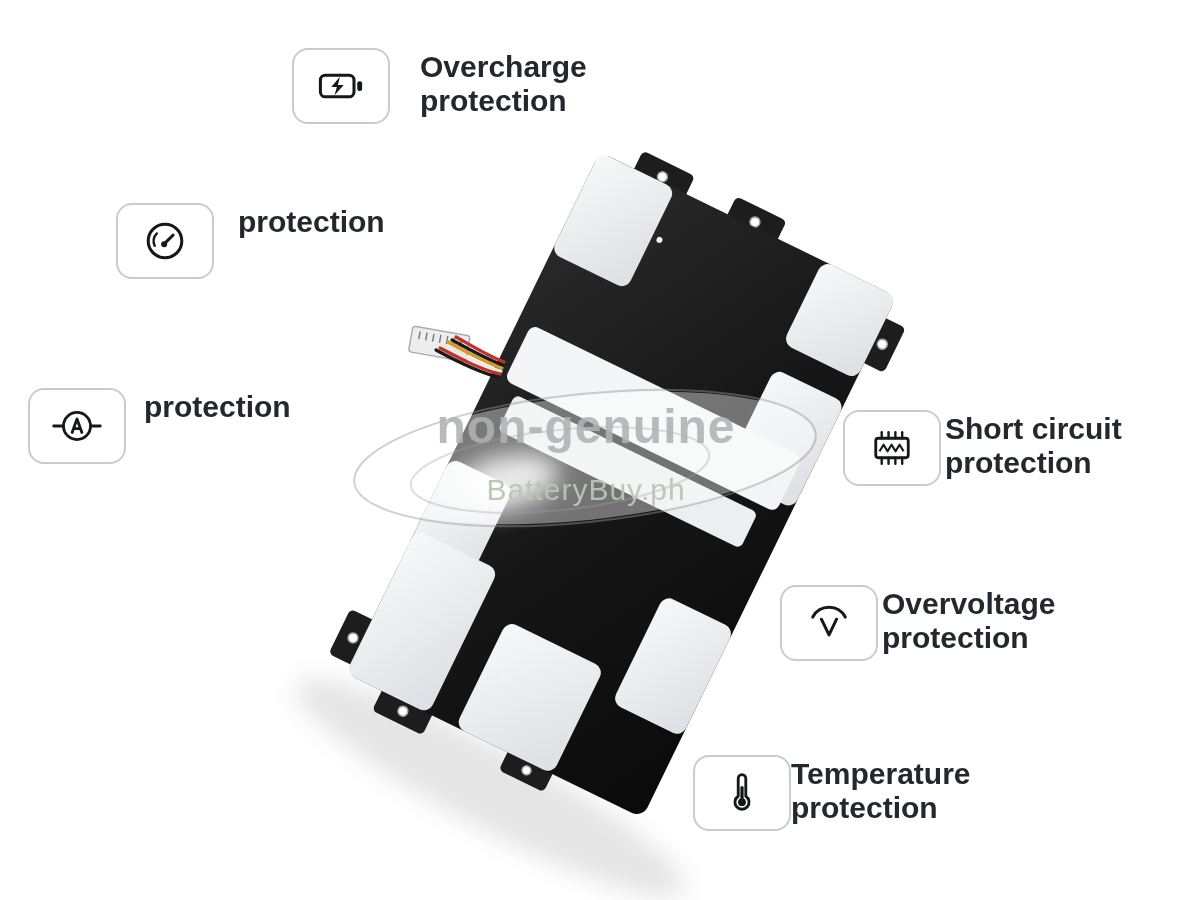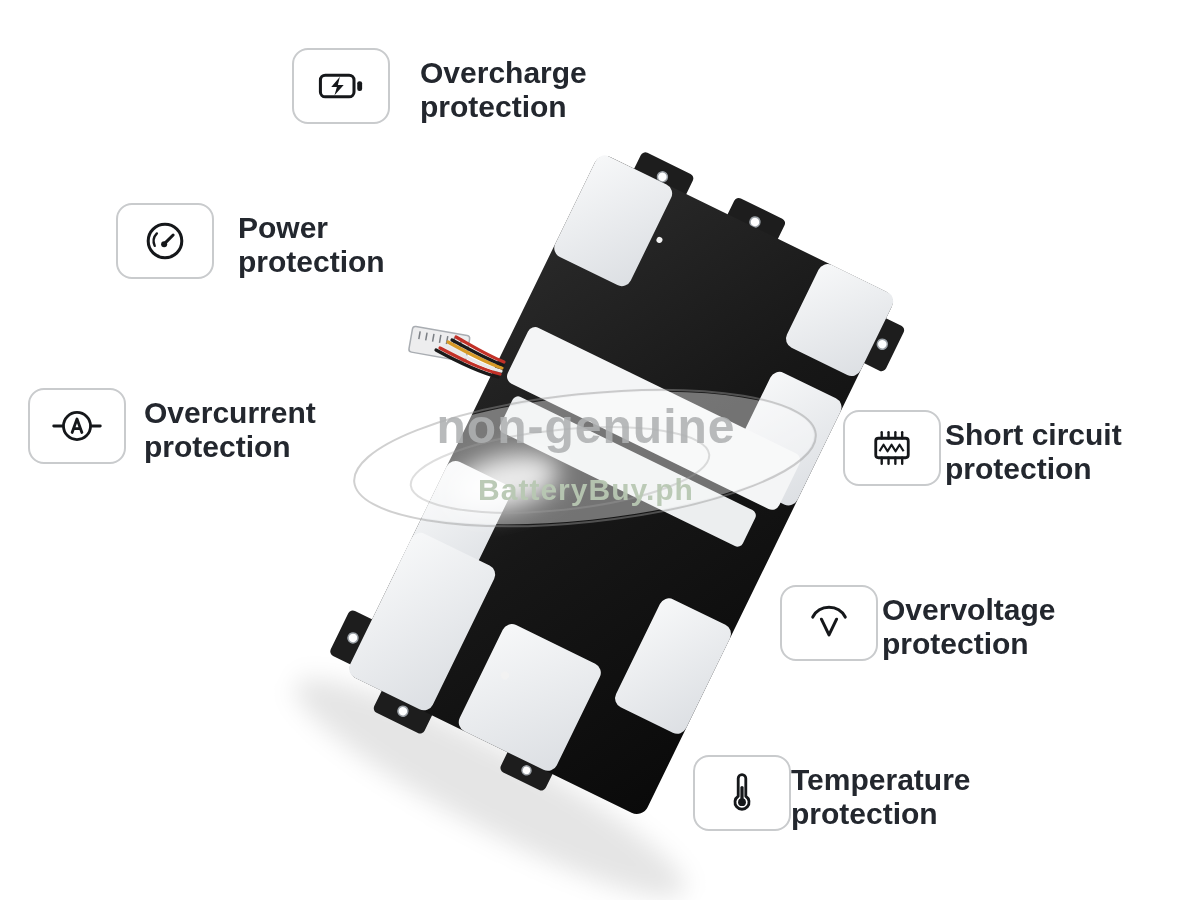--- a/index.html
+++ b/index.html
@@ -4,23 +4,23 @@
 <style>
   *{box-sizing:border-box}
   html,body{margin:0;padding:0;background:#ffffff}
   .stage{position:relative;width:1200px;height:900px;background:#fff;overflow:hidden;
          font-family:"Liberation Sans","DejaVu Sans",sans-serif}
   .bsvg{position:absolute;left:0;top:0}
   .wm1{position:absolute;left:586px;top:399px;transform:translateX(-50%);
        font-size:48px;font-weight:700;letter-spacing:1px;white-space:nowrap;
        color:rgba(174,176,178,0.88)}
   .wm2{position:absolute;left:586px;top:473px;transform:translateX(-50%);
-       font-size:30px;font-weight:700;letter-spacing:1px;white-space:nowrap;
+       font-size:30px;font-weight:400;letter-spacing:1px;white-space:nowrap;
        color:rgba(183,199,178,0.95)}
-  .feature{position:absolute;display:flex;align-items:flex-end}
+  .feature{position:absolute;display:flex;align-items:flex-start}
   .badge{width:98px;height:76px;background:#fff;border:2px solid #c9cbcd;border-radius:16px;
          display:flex;align-items:center;justify-content:center;flex:none}
   .badge svg{width:52px;height:52px}
   .label{font-size:30px;line-height:34px;font-weight:700;color:#23272e;padding-top:2px;white-space:nowrap}
   .f1{left:292px;top:48px}  .f1 .label{margin-left:30px}
   .f2{left:116px;top:203px} .f2 .label{margin-left:24px}
   .f3{left:28px; top:388px} .f3 .label{margin-left:18px}
   .f4{left:843px;top:410px} .f4 .label{margin-left:4px}
   .f5{left:780px;top:585px} .f5 .label{margin-left:4px}
   .f6{left:693px;top:755px} .f6 .label{}
@@ -141,35 +141,33 @@
   <div class="feature f2">
     <div class="badge">
       <svg viewBox="0 0 48 48">
         <circle cx="24" cy="24" r="15.5" fill="none" stroke="#15171a" stroke-width="2.8"></circle>
         <path d="M14.5 28.5 A10.5 10.5 0 0 1 16.5 17" fill="none" stroke="#15171a" stroke-width="2.2" stroke-linecap="round"></path>
         <path d="M24 26 L31.5 18.5" stroke="#15171a" stroke-width="2.8" stroke-linecap="round"></path>
         <circle cx="23.2" cy="27" r="2.8" fill="#15171a"></circle>
       </svg>
     </div>
     <div class="label">
-      <div>Power</div>
       <div>protection</div>
     </div>
   </div>
 
   <div class="feature f3">
     <div class="badge">
       <svg viewBox="0 0 48 48">
         <circle cx="24" cy="24" r="12.5" fill="none" stroke="#15171a" stroke-width="2.6"></circle>
         <path d="M2.5 24 H11 M37 24 H45.5" stroke="#15171a" stroke-width="2.6" stroke-linecap="round"></path>
         <path d="M19.5 30 L24 17.5 L28.5 30 M21 26.5 H27" fill="none" stroke="#15171a" stroke-width="2.6" stroke-linecap="round" stroke-linejoin="round"></path>
       </svg>
     </div>
     <div class="label">
-      <div>Overcurrent</div>
       <div>protection</div>
     </div>
   </div>
 
   <div class="feature f4">
     <div class="badge">
       <svg viewBox="0 0 48 48">
         <rect x="9" y="15" width="30" height="18" rx="2.5" fill="none" stroke="#15171a" stroke-width="2.6"></rect>
         <g stroke="#15171a" stroke-width="2.2" stroke-linecap="round">
           <line x1="14.5" y1="9.5" x2="14.5" y2="15"></line>

